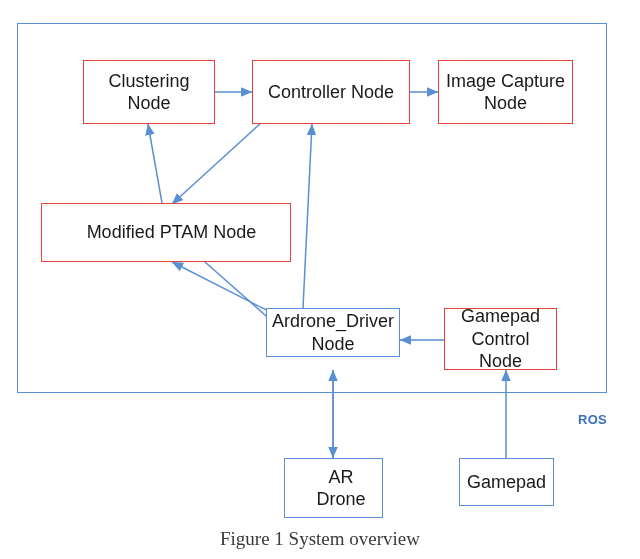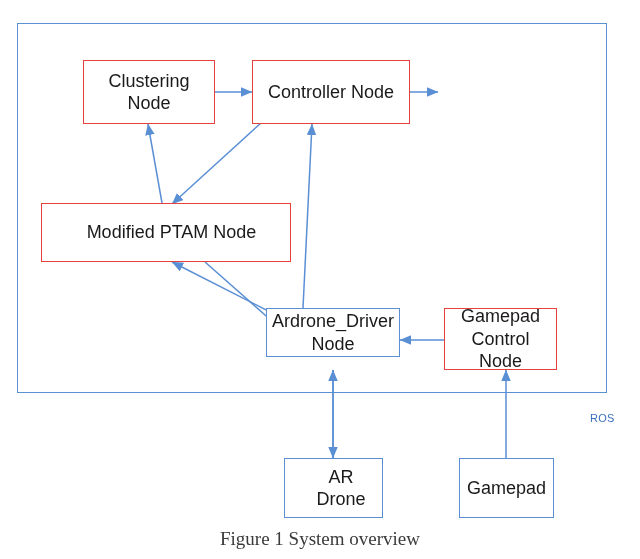--- a/index.html
+++ b/index.html
@@ -51,25 +51,24 @@
     width: 590px;
     height: 370px;
     border: 1.4px solid #5b8fd4;
     box-sizing: border-box;
     background: transparent;
   }
   .ros-label {
     position: absolute;
     left: 578px;
     top: 412px;
-    font-size: 11px;
-    font-weight: normal;
+    font-size: 13px;
+    font-weight: bold;
     color: #3a6fbf;
     letter-spacing: 0.3px;
-    margin-left: 12px;
   }
   .caption {
     position: absolute;
     left: 0;
     top: 528px;
     width: 640px;
     text-align: center;
     font-family: "Liberation Serif", serif;
     font-size: 19px;
     color: #3b3b3b;
@@ -115,38 +114,41 @@
   </svg>
 
   <div class="node red" style="left:83px; top:60px; width:132px; height:64px;">
     <span>Clustering Node</span>
   </div>
 
   <div class="node red" style="left:252px; top:60px; width:158px; height:64px;">
     <span>Controller Node</span>
   </div>
 
+  <div class="node red" style="left:438px; top:60px; width:135px; height:64px;">
+    <span>Image Capture Node</span>
+  </div>
 
   <div class="node red" style="left:41px; top:203px; width:250px; height:59px;padding-left:15px;">
     <span>Modified PTAM Node</span>
   </div>
 
   <div class="node blue" style="left:266px; top:308px; width:134px; height:49px;">
     <span>Ardrone_Driver Node</span>
   </div>
 
   <div class="node red" style="left:444px; top:308px; width:113px; height:62px;">
     <span>Gamepad Control Node</span>
   </div>
 
   <div class="node blue" style="left:284px; top:458px; width:99px; height:60px;padding-left:19px;">
     <span>AR Drone</span>
   </div>
 
-  <div class="node blue" style="left:459px; top:458px; width:95px; height:60px;">
+  <div class="node blue" style="left:459px; top:458px; width:95px; height:48px;">
     <span>Gamepad</span>
   </div>
 
   <div class="ros-label">ROS</div>
 
   <div class="caption">Figure 1 System overview</div>
 
 </div>
 
 </body></html>

